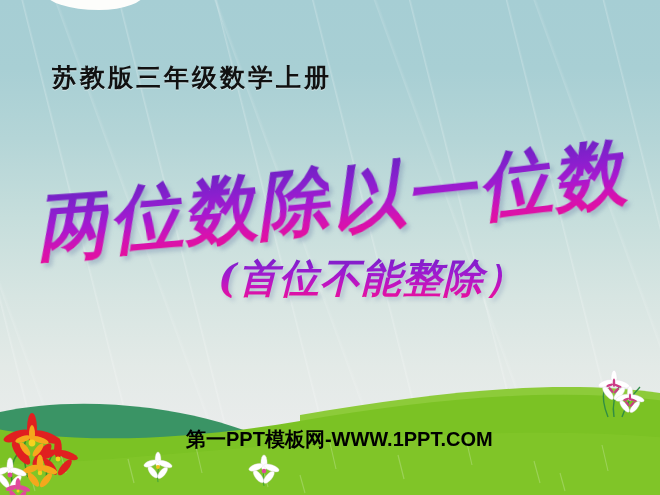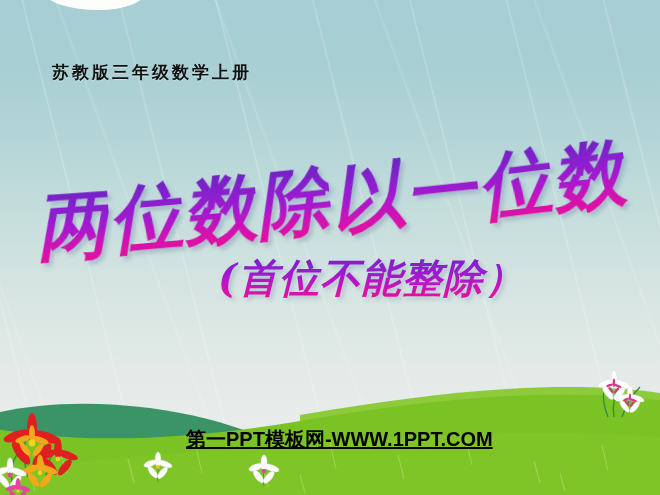--- a/index.html
+++ b/index.html
@@ -75,21 +75,21 @@
     width: 660px;
     height: 140px;
   }
 
   
   .subject-line {
     position: absolute;
     left: 52px;
     top: 61px;
     font-family: "DejaVu Serif", "Liberation Serif", serif;
-    font-size: 17px;
+    font-size: 25px;
     font-weight: 700;
     letter-spacing: 3px;
     color: #111;
     white-space: nowrap;
     text-shadow: 0 1px 0 rgba(255,255,255,.45);
   }
 
   .title-wrap {
     position: absolute;
     left: 0;
@@ -152,21 +152,20 @@
   .watermark {
     position: absolute;
     left: 186px;
     top: 426px;
     font-family: "Liberation Sans", "DejaVu Sans", sans-serif;
     font-size: 20px;
     font-weight: 700;
     color: #000;
     letter-spacing: 0px;
     white-space: nowrap;
-    text-decoration: underline;
   }
 </style>
 </head>
 <body>
 
 <div id="slide">
 
   <div class="bg-sky"></div>
   <div class="bg-rain"></div>
   <div class="bg-rain2"></div>

